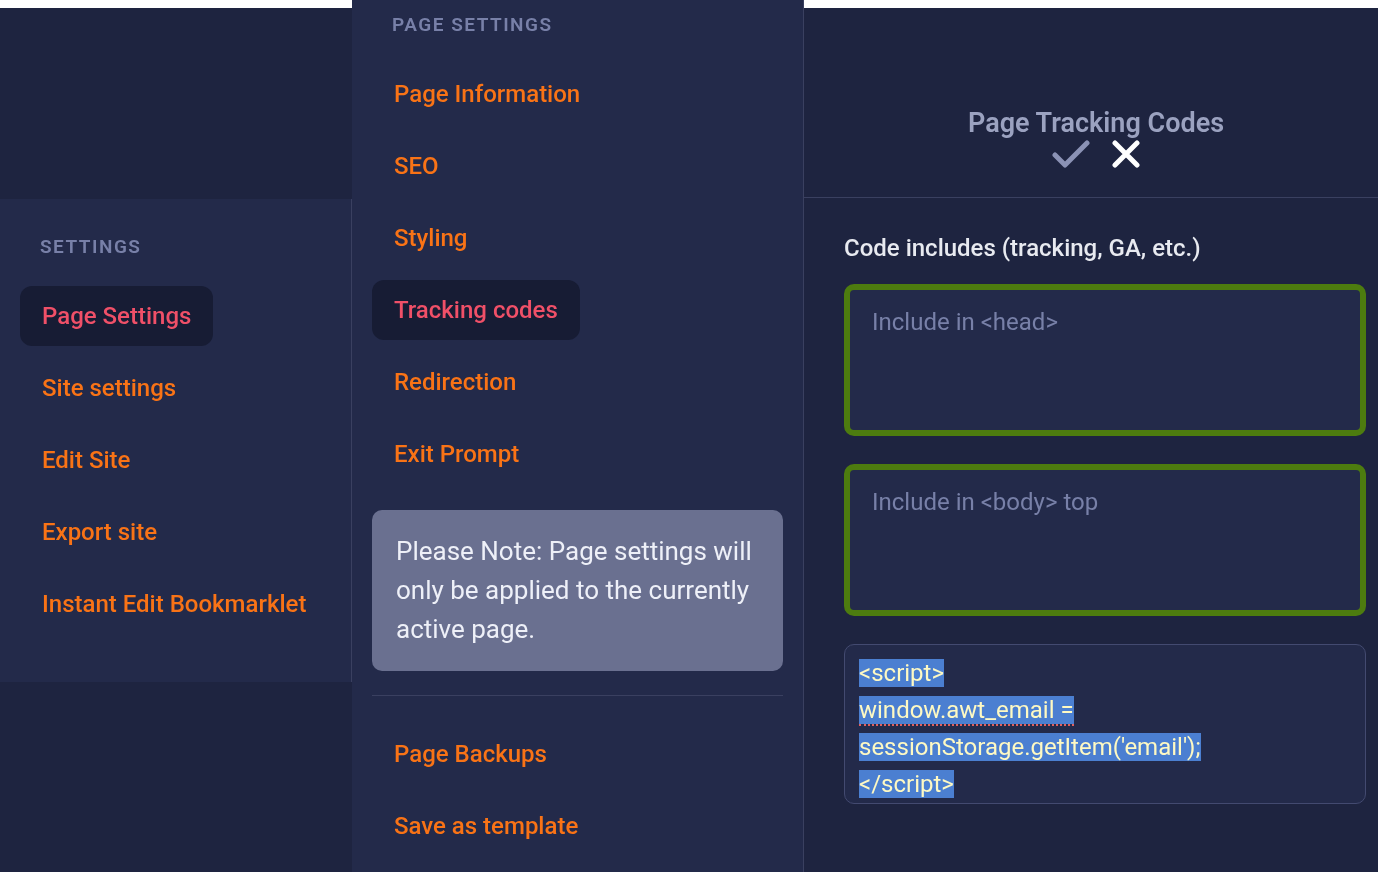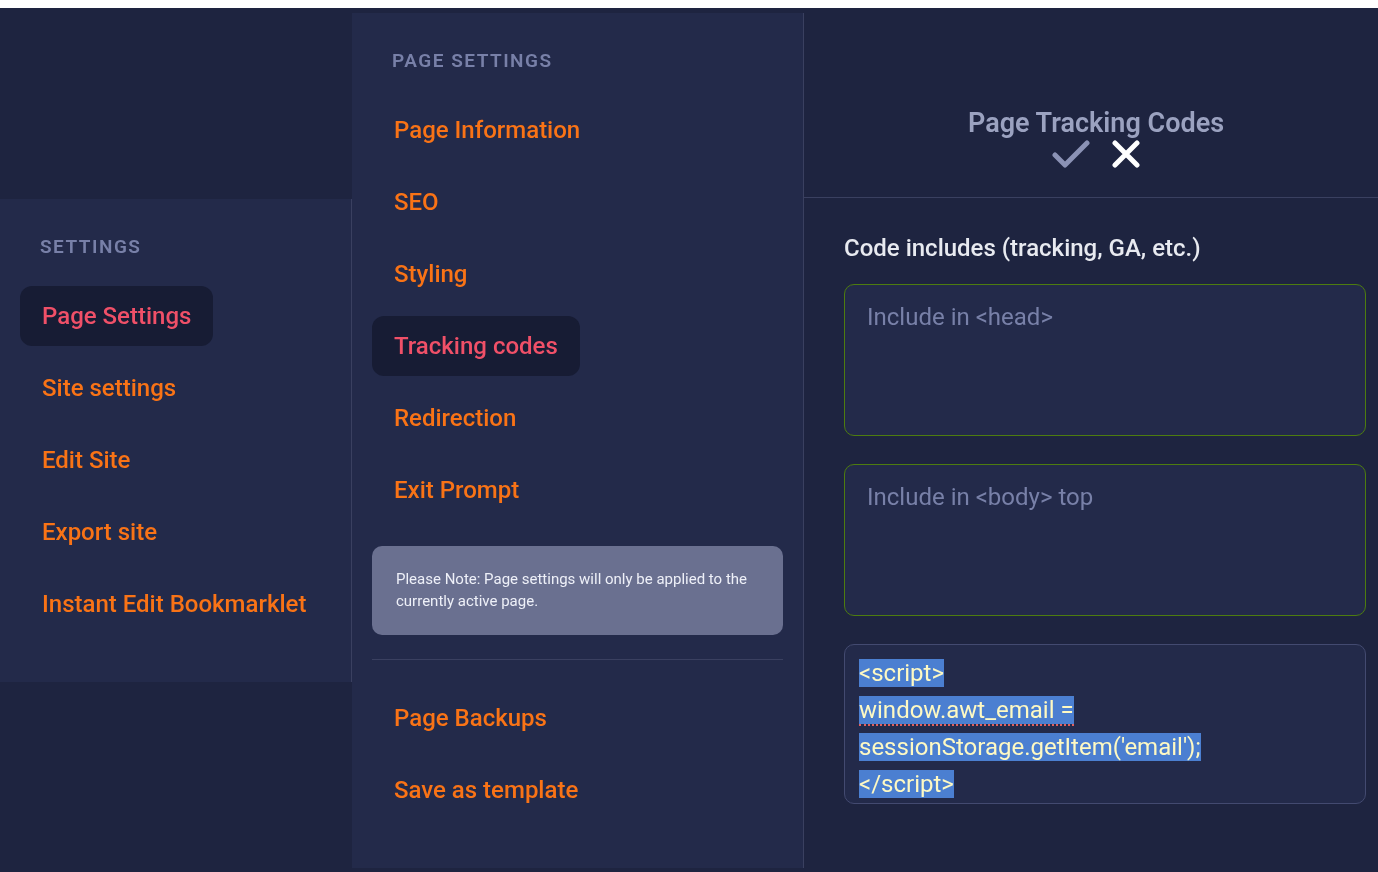--- a/index.html
+++ b/index.html
@@ -59,21 +59,21 @@
       display: inline-block;
     }
     .menu-item.active {
       background: #171c34;
       color: #f05068;
     }
     .note-box {
       background: #6a7090;
       border-radius: 10px;
       padding: 22px 24px;
-      font-size: 15px;
+      font-size: 26px;
       line-height: 1.5;
       color: #eef0f8;
       margin-top: 14px;
       margin-bottom: 24px;
     }
     .divider {
       border: none;
       border-top: 1px solid #3a4060;
       margin: 18px 0 28px 0;
     }
@@ -104,21 +104,21 @@
       overflow: hidden;
     }
     .section-label {
       font-size: 24px;
       font-weight: 500;
       color: #e8eaf0;
       margin-bottom: 22px;
     }
     .code-box {
       background: #232a4a;
-      border: 1px solid #4d7c0f;
+      border: 6px solid #4d7c0f;
       border-radius: 10px;
       width: 100%;
       min-height: 152px;
       padding: 18px 22px;
       font-size: 24px;
       color: #7880a8;
       margin-bottom: 24px;
       resize: none;
       font-family: inherit;
     }

